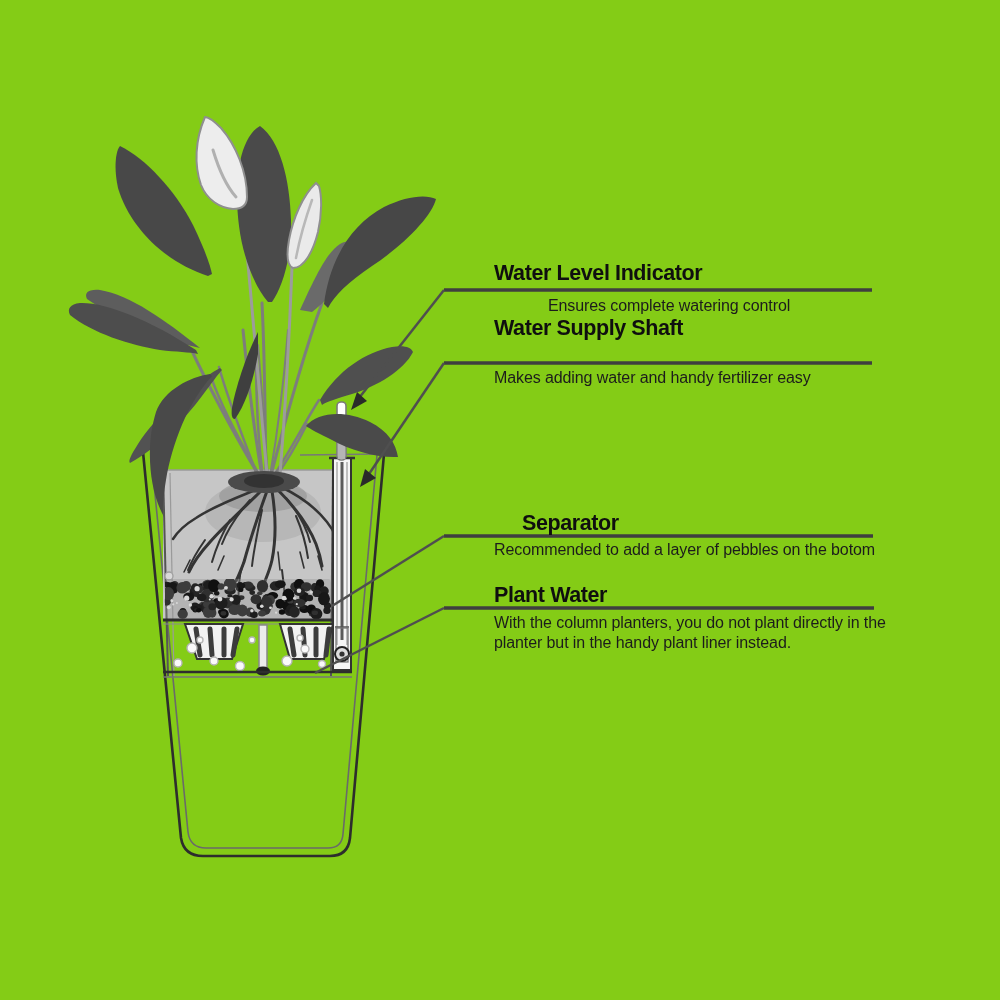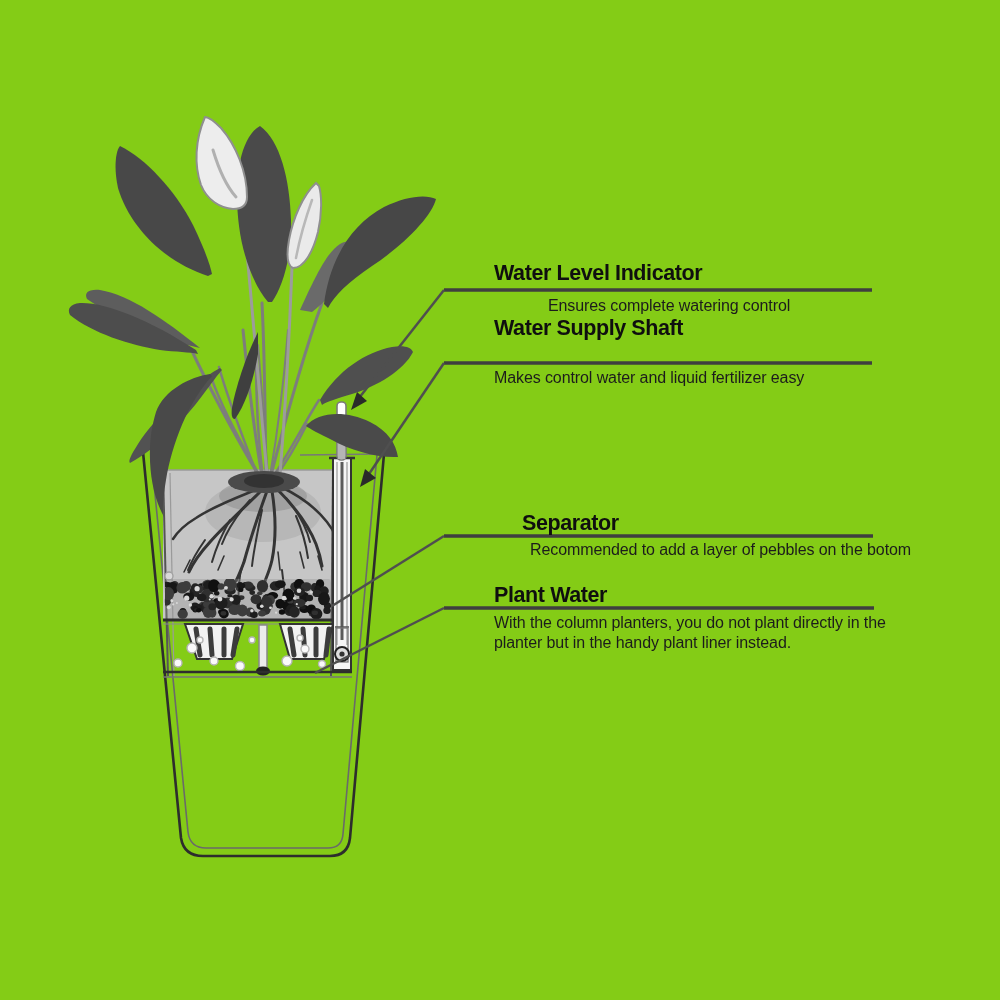--- a/index.html
+++ b/index.html
@@ -336,21 +336,21 @@
   <g>
     <line x1="444" y1="608" x2="874" y2="608" stroke="#3f3f3f" stroke-width="3.4"></line>
     <line x1="444" y1="608" x2="315" y2="673" stroke="#4f4f4f" stroke-width="2.5"></line>
   </g>
 </svg>
 
 <div class="lbl-title" style="left:494px;top:261px;">Water Level Indicator</div>
 <div class="lbl-desc" style="left:522px;top:296px;width:400px;margin-left:26px;">Ensures complete watering control</div>
 
 <div class="lbl-title" style="left:494px;top:316px;">Water Supply Shaft</div>
-<div class="lbl-desc" style="left:494px;top:368px;width:400px;">Makes control water and liquid fertilizer easy</div>
+<div class="lbl-desc" style="left:494px;top:368px;width:400px;">Makes adding water and handy fertilizer easy</div>
 
 <div class="lbl-title" style="left:494px;top:511px;margin-left:28px;">Separator</div>
-<div class="lbl-desc" style="left:494px;top:540px;width:400px;white-space:nowrap;margin-left:36px;">Recommended to add a layer of pebbles on the botom</div>
+<div class="lbl-desc" style="left:494px;top:540px;width:400px;white-space:nowrap;">Recommended to add a layer of pebbles on the botom</div>
 
 <div class="lbl-title" style="left:494px;top:583px;">Plant Water</div>
 <div class="lbl-desc" style="left:494px;top:613px;width:404px;">With the column planters, you do not plant directly in the planter but in the handy plant liner instead.</div>
 
 </div>
 
 </body></html>

